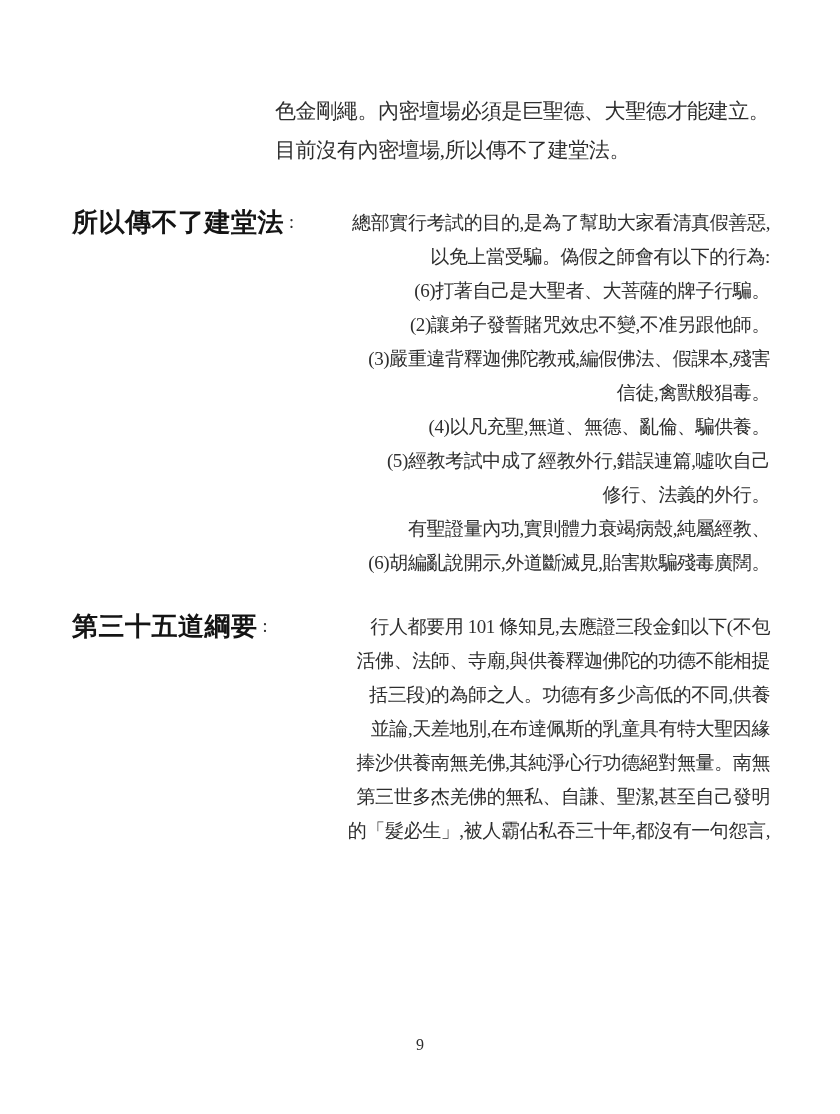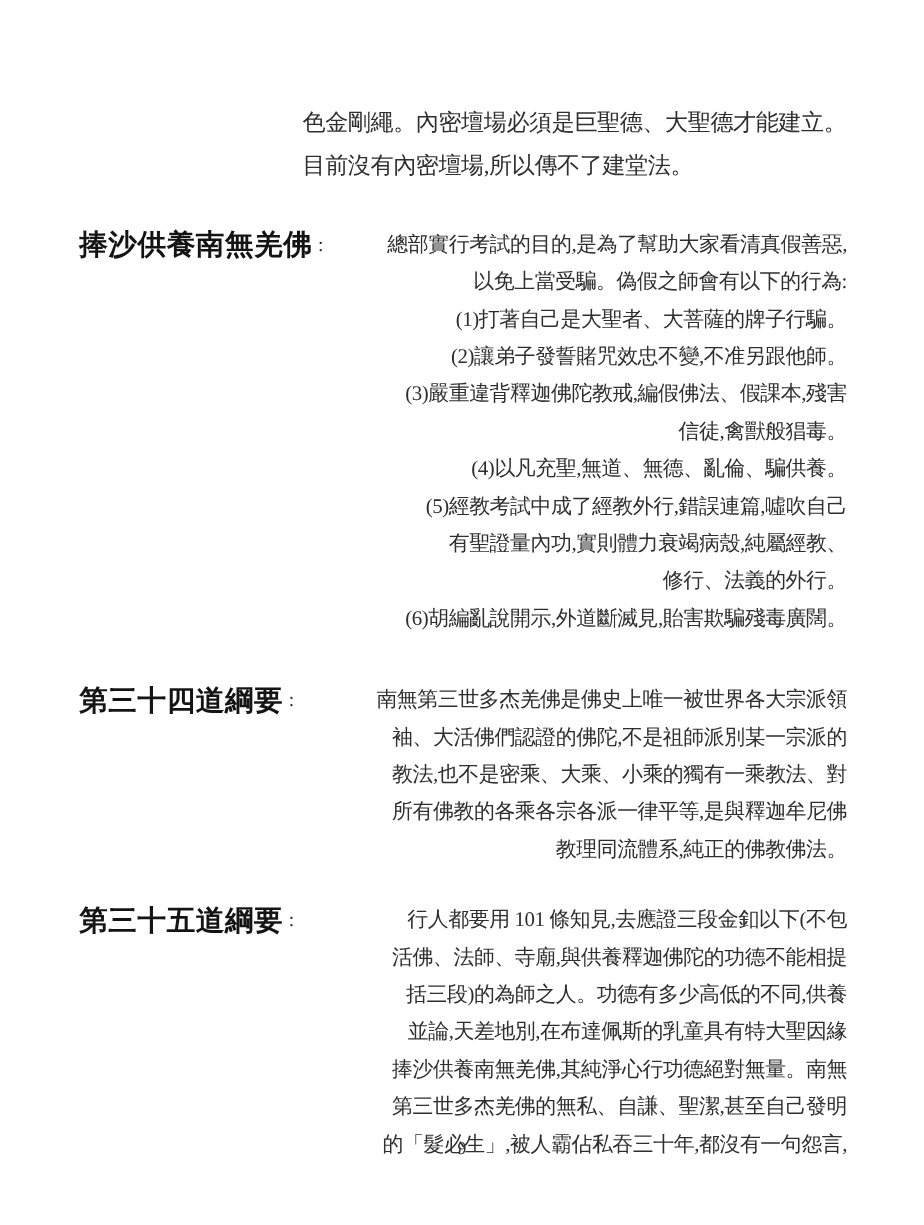--- a/index.html
+++ b/index.html
@@ -67,43 +67,33 @@
 </head>
 <body>
 
 <div class="page">
   <div class="intro">
       <div class="line">色金剛繩。內密壇場必須是巨聖德、大聖德才能建立。</div>
       <div class="line">目前沒有內密壇場,所以傳不了建堂法。</div>
     </div>
   <div>
       <div class="section sec-0">
-        <div class="heading-cell"><span class="heading-text">捧沙供養南無羌佛</span><span class="heading-colon">:</span></div>
+        <div class="heading-cell"><span class="heading-text">所以傳不了建堂法</span><span class="heading-colon">:</span></div>
         <div class="body-cell">
           <div class="line">總部實行考試的目的,是為了幫助大家看清真假善惡,</div>
           <div class="line">以免上當受騙。偽假之師會有以下的行為:</div>
-          <div class="line">(1)打著自己是大聖者、大菩薩的牌子行騙。</div>
+          <div class="line">(6)打著自己是大聖者、大菩薩的牌子行騙。</div>
           <div class="line">(2)讓弟子發誓賭咒效忠不變,不准另跟他師。</div>
           <div class="line">(3)嚴重違背釋迦佛陀教戒,編假佛法、假課本,殘害</div>
           <div class="line indent1">信徒,禽獸般猖毒。</div>
           <div class="line">(4)以凡充聖,無道、無德、亂倫、騙供養。</div>
           <div class="line">(5)經教考試中成了經教外行,錯誤連篇,噓吹自己</div>
+          <div class="line indent1">修行、法義的外行。</div>
           <div class="line indent1">有聖證量內功,實則體力衰竭病殼,純屬經教、</div>
-          <div class="line indent1">修行、法義的外行。</div>
           <div class="line">(6)胡編亂說開示,外道斷滅見,貽害欺騙殘毒廣闊。</div>
-        </div>
-      </div>
-      <div class="section sec-1">
-        <div class="heading-cell"><span class="heading-text">第三十四道綱要</span><span class="heading-colon">:</span></div>
-        <div class="body-cell">
-          <div class="line">南無第三世多杰羌佛是佛史上唯一被世界各大宗派領</div>
-          <div class="line">袖、大活佛們認證的佛陀,不是祖師派別某一宗派的</div>
-          <div class="line">教法,也不是密乘、大乘、小乘的獨有一乘教法、對</div>
-          <div class="line">所有佛教的各乘各宗各派一律平等,是與釋迦牟尼佛</div>
-          <div class="line">教理同流體系,純正的佛教佛法。</div>
         </div>
       </div>
       <div class="section sec-2">
         <div class="heading-cell"><span class="heading-text">第三十五道綱要</span><span class="heading-colon">:</span></div>
         <div class="body-cell">
           <div class="line">行人都要用 101 條知見,去應證三段金釦以下(不包</div>
           <div class="line">活佛、法師、寺廟,與供養釋迦佛陀的功德不能相提</div>
           <div class="line">括三段)的為師之人。功德有多少高低的不同,供養</div>
           <div class="line">並論,天差地別,在布達佩斯的乳童具有特大聖因緣</div>
           <div class="line">捧沙供養南無羌佛,其純淨心行功德絕對無量。南無</div>

